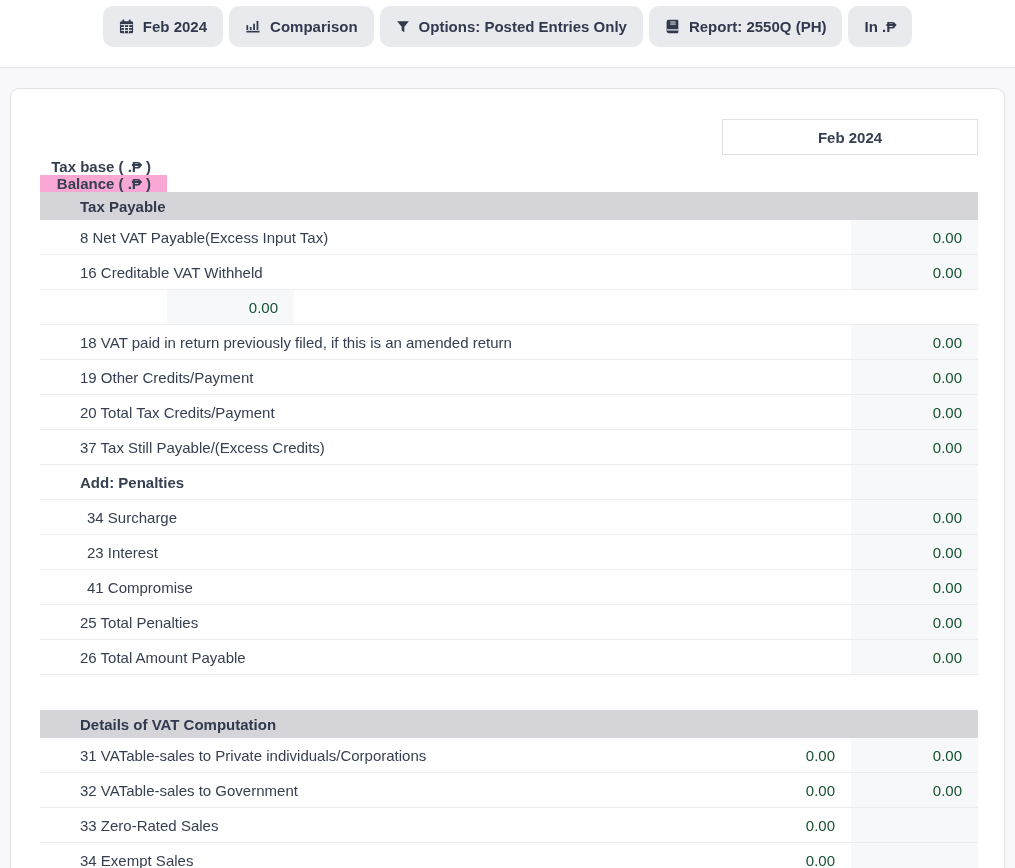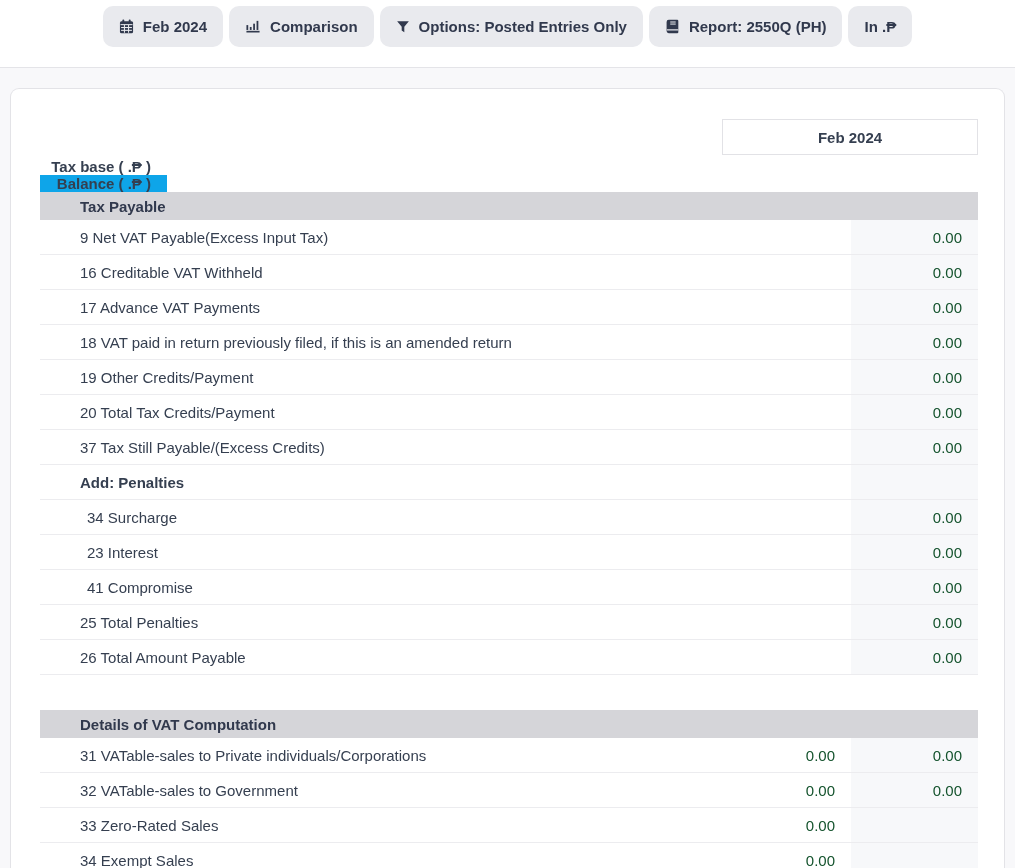--- a/index.html
+++ b/index.html
@@ -71,21 +71,21 @@
   .colhead {
     width:127px;
     box-sizing:border-box;
     display:flex;
     align-items:center;
     justify-content:flex-end;
     padding-right:16px;
     font-size:15px;
     font-weight:700;
   }
-  .colhead.balance { background:#0ea5e9; }
+  .colhead.balance { background:#f9a8d4; }
 
   .section-head {
     height:28px;
     background:#d5d5d9;
     display:flex;
     align-items:center;
     padding-left:40px;
     font-size:15px;
     font-weight:700;
     color:#31394d;
@@ -190,31 +190,30 @@
       </div>
 
       <div class="colhead-row">
         <div class="colhead taxbase">Tax base ( .₱ )</div>
         <div class="colhead balance">Balance ( .₱ )</div>
       </div>
 
       <div>
           <div class="section-head">Tax Payable</div>
           <div class="trow">
-            <span class="label">9 Net VAT Payable(Excess Input Tax)</span>
+            <span class="label">8 Net VAT Payable(Excess Input Tax)</span>
             <span class="cell taxbase"></span>
             <span class="cell balance">0.00</span>
           </div>
           <div class="trow">
             <span class="label">16 Creditable VAT Withheld</span>
             <span class="cell taxbase"></span>
             <span class="cell balance">0.00</span>
           </div>
           <div class="trow">
-            <span class="label">17 Advance VAT Payments</span>
             <span class="cell taxbase"></span>
             <span class="cell balance">0.00</span>
           </div>
           <div class="trow">
             <span class="label">18 VAT paid in return previously filed, if this is an amended return</span>
             <span class="cell taxbase"></span>
             <span class="cell balance">0.00</span>
           </div>
           <div class="trow">
             <span class="label">19 Other Credits/Payment</span>

